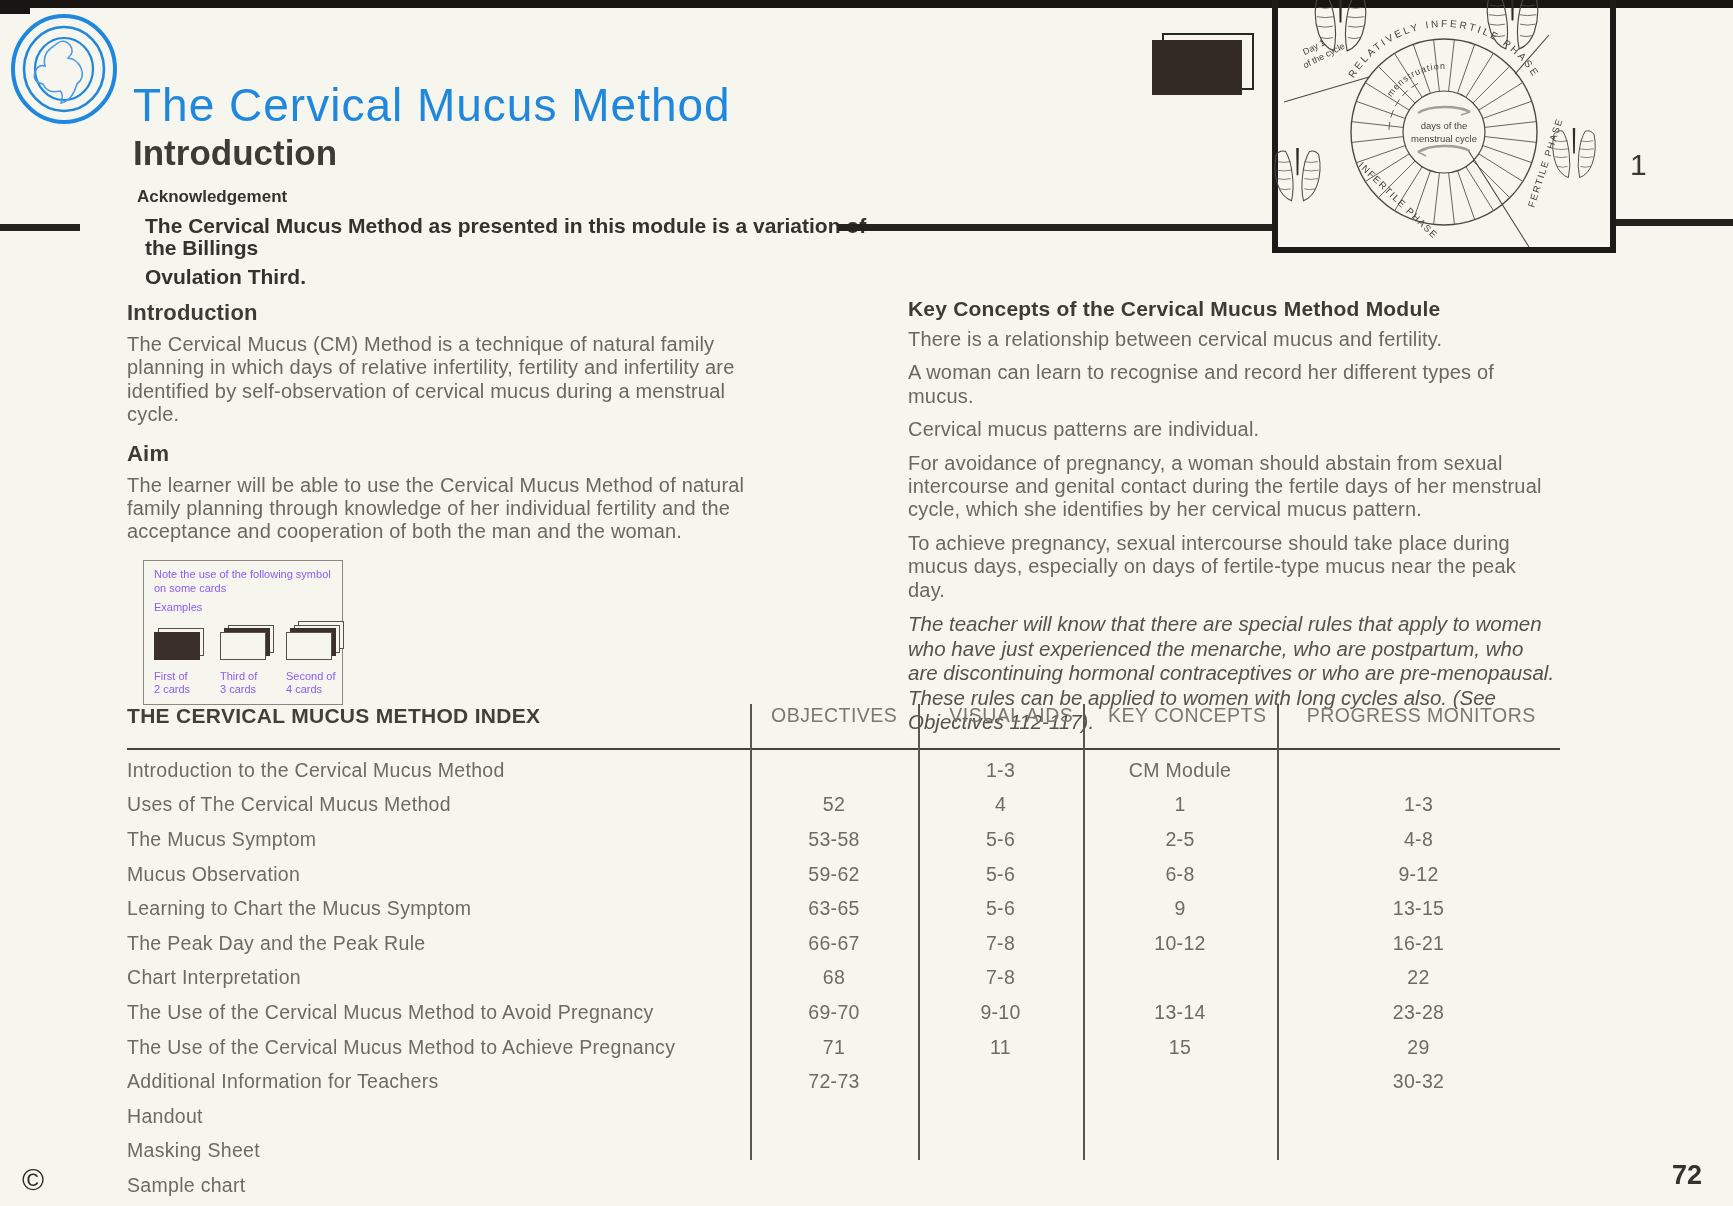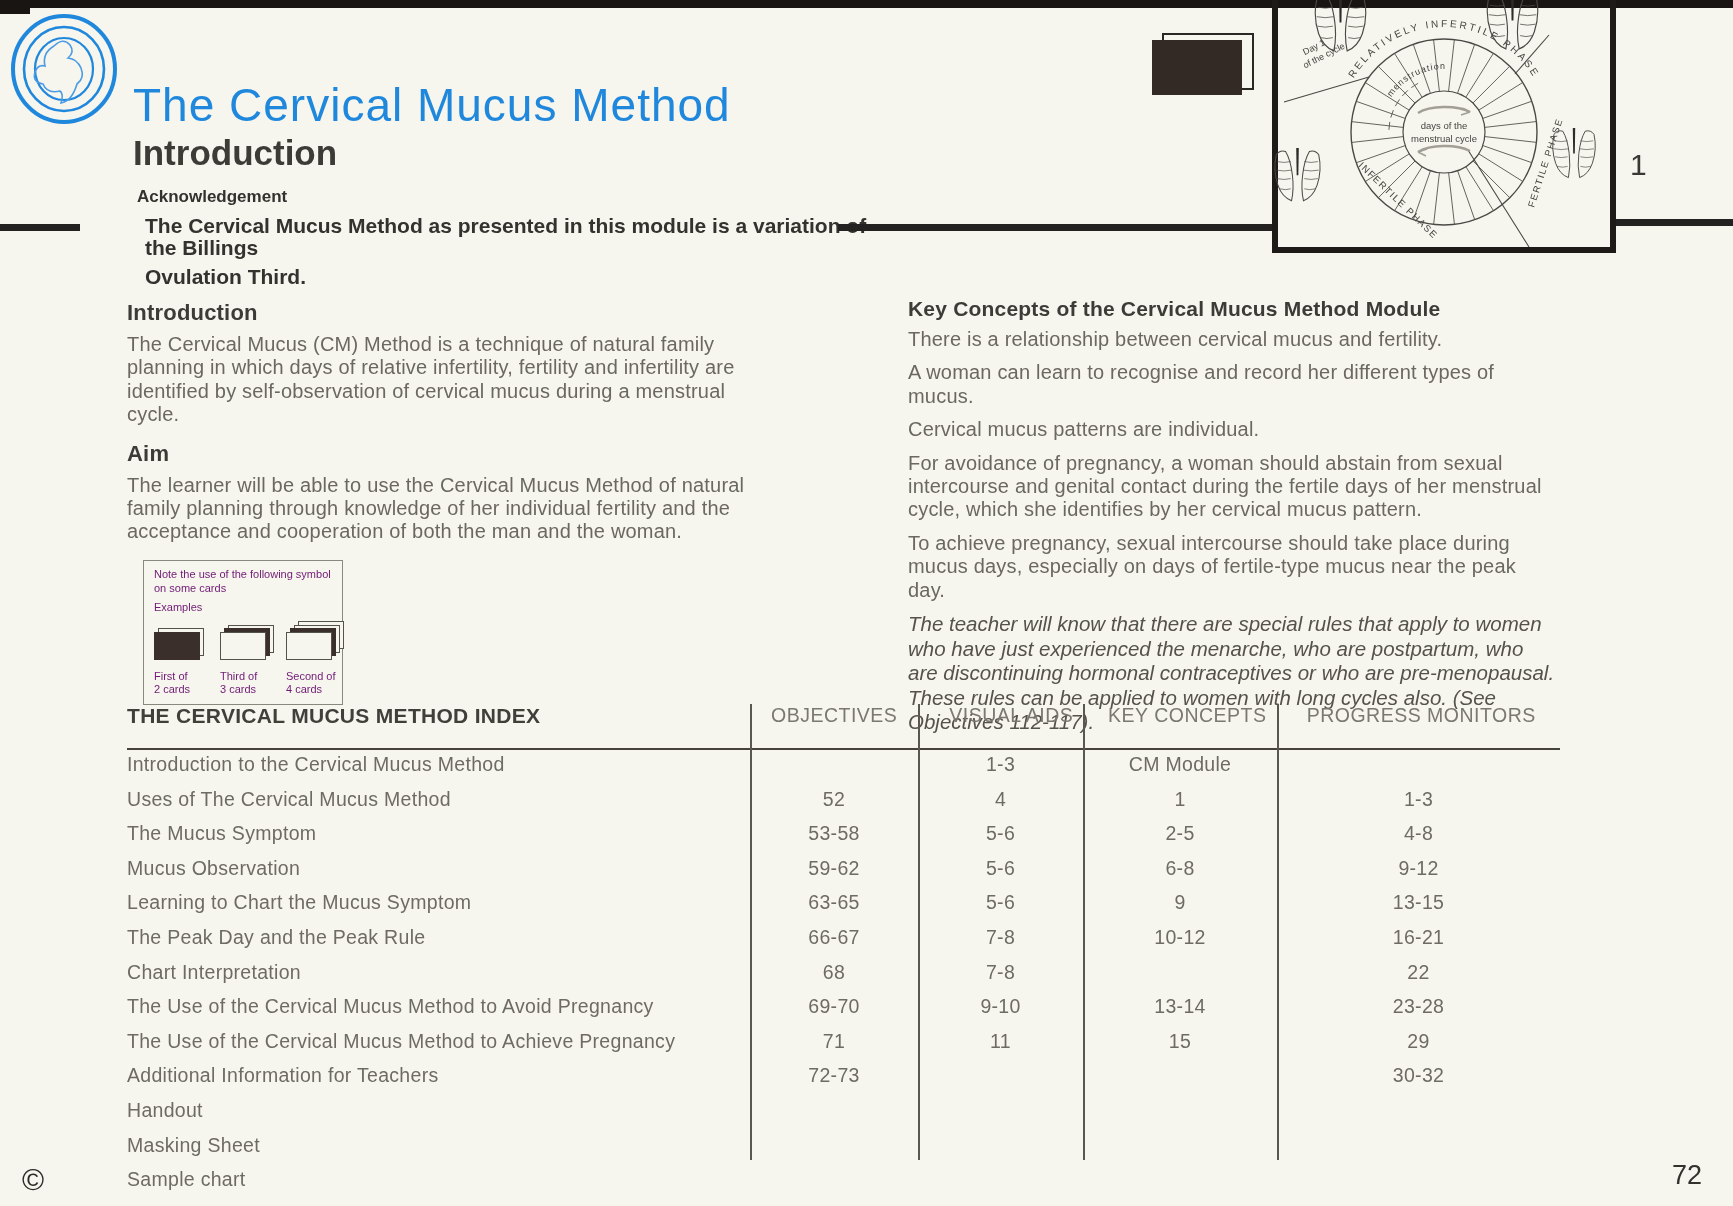--- a/index.html
+++ b/index.html
@@ -28,46 +28,46 @@
   .diag-svg{position:absolute;left:1272px;top:0;}
   .pagenum-top{position:absolute;left:1630px;top:148px;font-size:30px;font-weight:500;color:#3a3834;}
   
   .col{position:absolute;width:648px;}
   .col h3{font-size:22px;font-weight:700;color:#3d3b36;margin:0 0 7px 0;letter-spacing:0.2px;}
   .bodytext{font-size:20px;line-height:1.17;letter-spacing:0.2px;color:#6b6860;margin:0 0 14px 0;}
   .kc{font-size:20px;line-height:1.17;letter-spacing:0.2px;color:#6b6860;margin:0 0 10px 0;}
   .italic-note{font-size:20.5px;font-style:italic;line-height:1.2;color:#55524b;margin:2px 0 0 0;}
   
   .notebox{position:absolute;left:143px;top:560px;width:200px;border:1.5px solid #8a877e;
-           padding:7px 10px 8px 10px;color:#701a75;box-sizing:border-box;}
+           padding:7px 10px 8px 10px;color:#8b5cf6;box-sizing:border-box;}
   .notebox .note{font-size:11px;line-height:1.25;margin:0;}
   .notebox .examples{font-size:11px;margin:5px 0 0 0;}
   .stacks{display:flex;gap:10px;margin-top:9px;}
   .pile{position:relative;width:56px;height:38px;}
   .card{position:absolute;width:44px;height:26px;background:#f6f5ee;border:1.2px solid#55524b;}
   .card.dark{background:#3a2f2a;border-color:#3a2f2a;}
   .cap{margin-top:10px;font-size:11px;line-height:1.2;white-space:pre-line;}
   
   .thead{position:absolute;left:127px;top:704px;width:1433px;height:44px;display:flex;
          align-items:flex-start;border-bottom:2.5px solid #45433c;padding-bottom:0;box-sizing:content-box;}
   .thead .t-title{width:623px;font-size:21px;font-weight:700;color:#413f3a;letter-spacing:0.3px;}
   .thead .t-col{font-size:19.5px;color:#7b786f;letter-spacing:0.5px;text-align:center;}
   .rows{position:absolute;left:127px;top:753px;width:1433px;}
-  .trow{display:flex;height:34.6px;align-items:flex-start;}
+  .trow{display:flex;height:34.6px;align-items:center;}
   .tcell{font-size:19.5px;color:#6e6b63;letter-spacing:0.3px;}
   .lbl{width:623px;}
   .v1{width:168px;text-align:center;}
   .v2{width:165px;text-align:center;}
   .v3{width:194px;text-align:center;}
   .v4{width:283px;text-align:center;}
   .w1{width:196px;} .w2{width:165px;} .w3{width:194px;} .w4{width:283px;}
   .vline{position:absolute;width:1.5px;background:#5a5750;top:704px;height:456px;}
   
   .copyright{position:absolute;left:22px;top:1163px;font-size:30px;color:#2c2a26;}
-  .pagenum-bottom{position:absolute;left:1672px;top:1160px;font-size:27px;font-weight:400;color:#34322e;}
+  .pagenum-bottom{position:absolute;left:1672px;top:1160px;font-size:27px;font-weight:700;color:#34322e;}
   
   .sk{stroke:#4b4945;fill:none;stroke-width:1.2px;}
   text.dlabel{fill:#46443f;}
 </style>
 </head>
 <body>
 
 <div class="page">
 
   <div class="topbar"></div>

